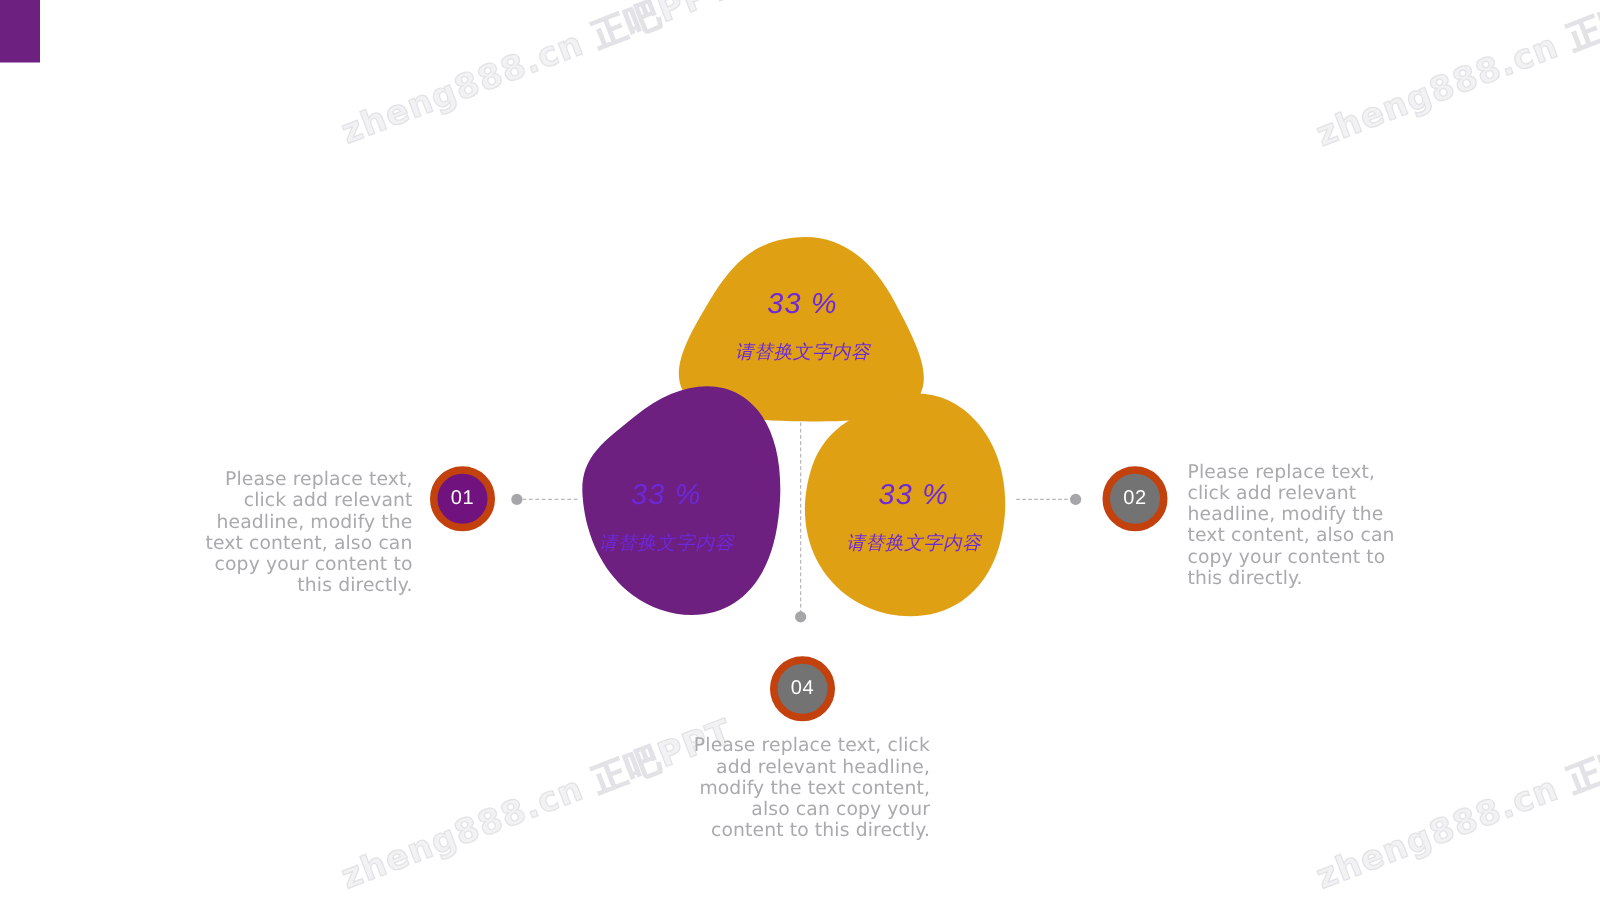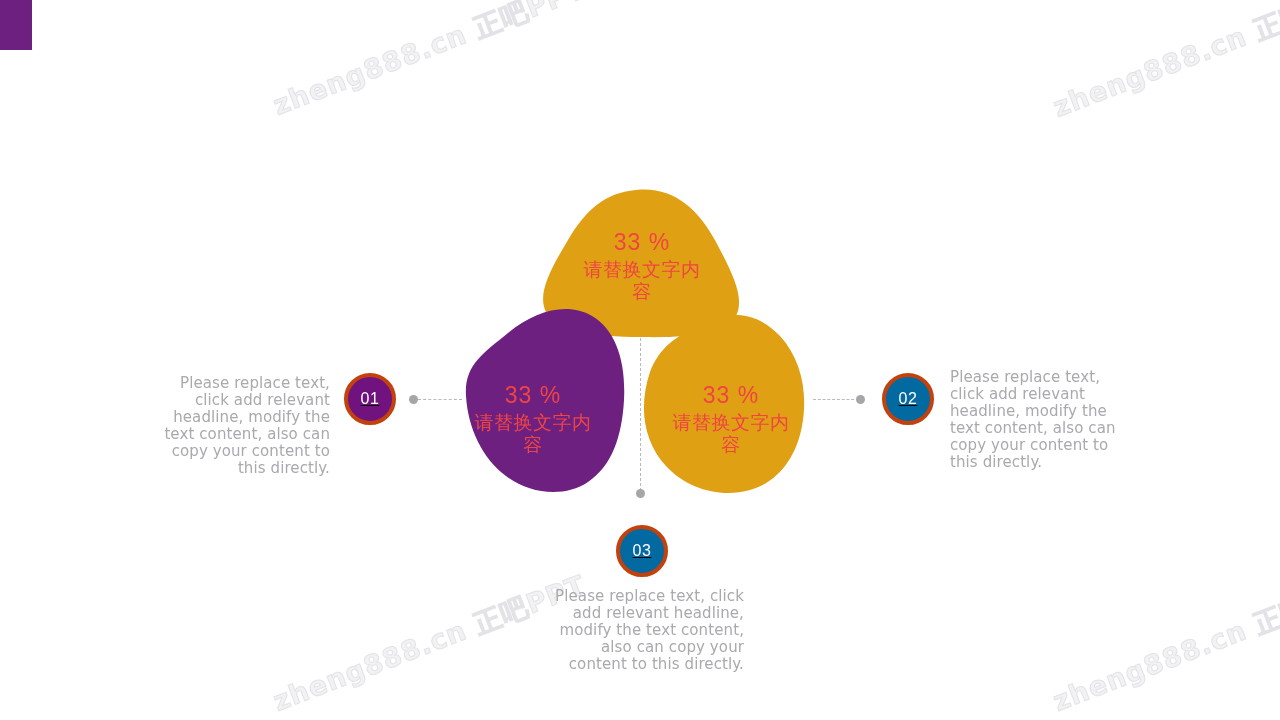--- a/index.html
+++ b/index.html
@@ -66,36 +66,37 @@
     position: absolute;
     left: 440px;
     top: 170px;
     width: 400px;
     height: 350px;
   }
   .diagram svg { display: block; }
   .blob-label {
     position: absolute;
     text-align: center;
-    color: #ef4444;
+    color: #6d28d9;
     pointer-events: none;
+    font-style: italic;
   }
   .blob-pct {
     font-family: "Liberation Sans", sans-serif;
     font-size: 23px;
     font-weight: normal;
     line-height: 28px;
     letter-spacing: 1px;
   }
   .blob-desc {
     font-family: "DejaVu Sans", sans-serif;
-    font-size: 19px;
+    font-size: 15px;
     line-height: 22px;
     letter-spacing: .5px;
-    margin-top: 2px;
+    margin-top: 14px;
   }
   .lbl-top   { left: 577px; top: 228px; width: 130px; }
   .lbl-left  { left: 468px; top: 381px; width: 130px; }
   .lbl-right { left: 666px; top: 381px; width: 130px; }
 
   
   .dash-h {
     position: absolute;
     height: 0;
     border-top: 1px dashed #b9b9bd;
@@ -119,35 +120,34 @@
   .dash-down  { left: 640px; top: 333px; height: 158px; }
   .dot-down   { left: 636px; top: 489px; }
 
   
   .badge {
     position: absolute;
     width: 52px;
     height: 52px;
     border-radius: 50%;
     box-sizing: border-box;
-    border: 4px solid #c2410c;
+    border: 6px solid #c2410c;
     display: flex;
     align-items: center;
     justify-content: center;
-    text-decoration: underline;
   }
   .badge-num {
     font-family: "Liberation Sans", sans-serif;
     font-size: 16px;
     color: #ffffff;
     letter-spacing: .5px;
     line-height: 1;
   }
   .badge-purple { background: #70137F; }
-  .badge-gold   { background: #0369a1; }
+  .badge-gold   { background: #737373; }
   .badge-01 { left: 344px; top: 373px; }
   .badge-02 { left: 882px; top: 373px; }
   .badge-03 { left: 616px; top: 525px; }
 
   
   .para {
     position: absolute;
     font-family: "DejaVu Sans", sans-serif;
     font-size: 15px;
     line-height: 17px;
@@ -219,20 +219,20 @@
     <div class="blob-desc">请替换文字内容</div>
   </div>
 
   <div class="badge badge-purple badge-01">
     <span class="badge-num">01</span>
   </div>
   <div class="badge badge-gold badge-02">
     <span class="badge-num">02</span>
   </div>
   <div class="badge badge-gold badge-03">
-    <span class="badge-num">03</span>
+    <span class="badge-num">04</span>
   </div>
 
   <div class="para para-01">Please replace text, click add relevant headline, modify the text content, also can copy your content to this directly.</div>
   <div class="para para-02">Please replace text, click add relevant headline, modify the text content, also can copy your content to this directly.</div>
   <div class="para para-03">Please replace text, click add relevant headline, modify the text content, also can copy your content to this directly.</div>
 
 </div>
 
 </body></html>

